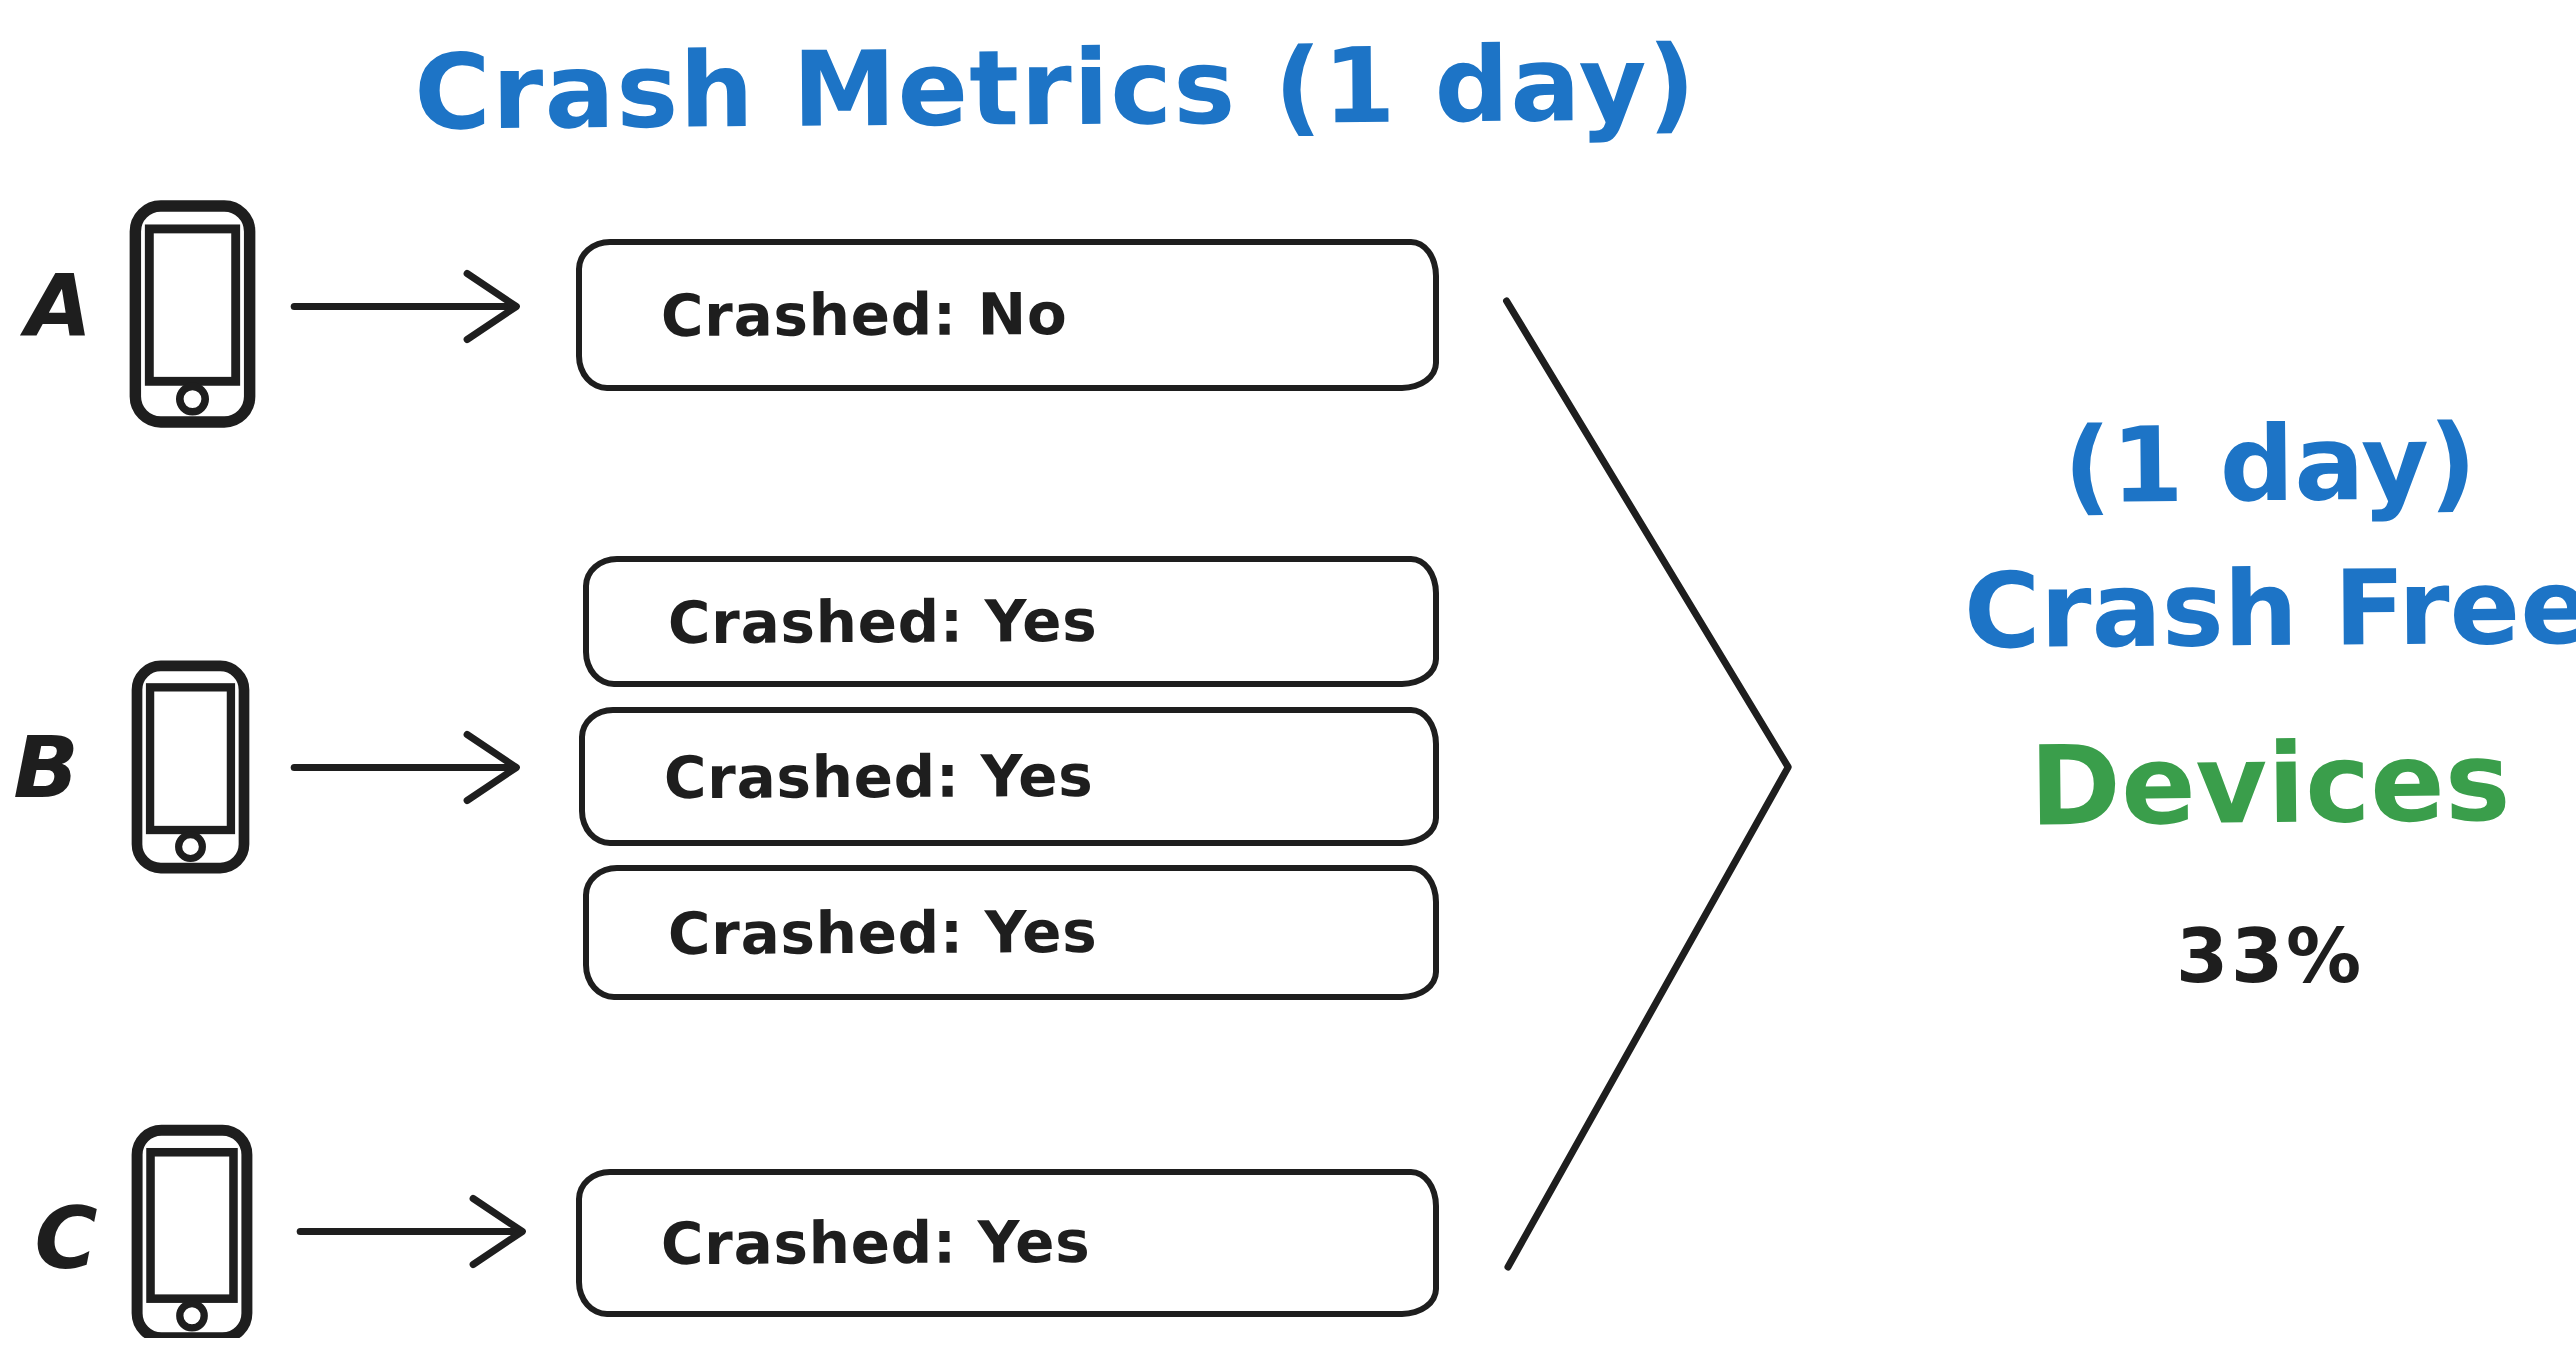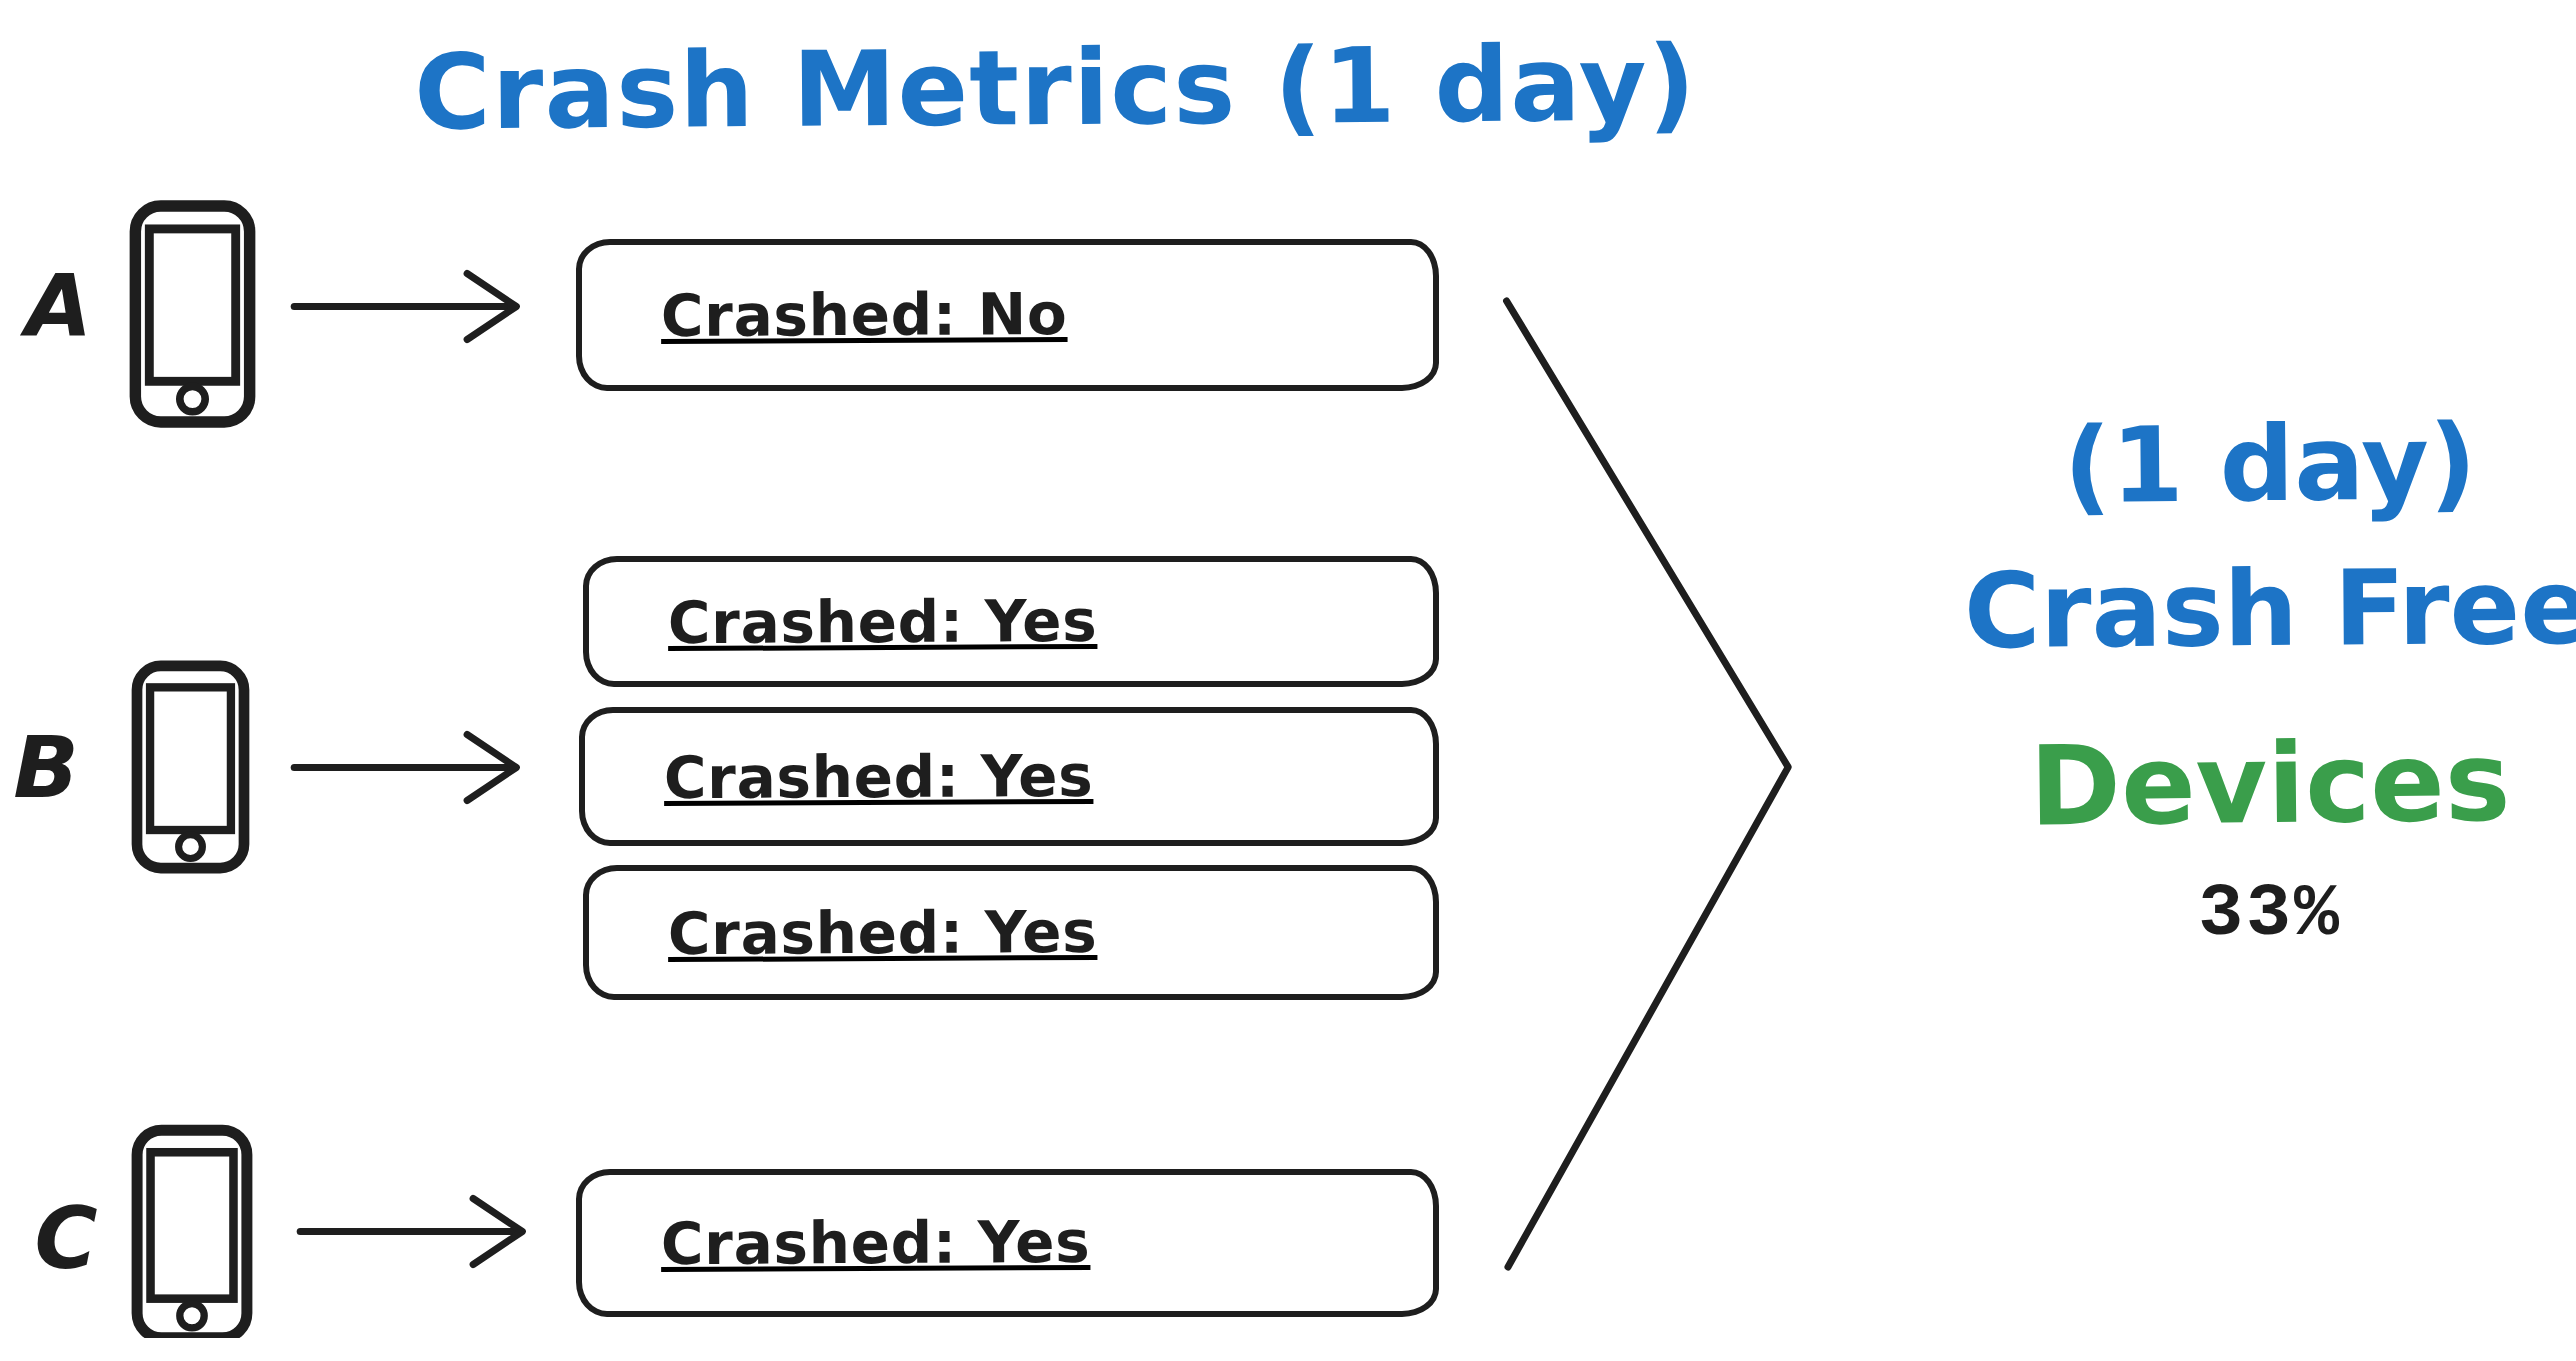--- a/index.html
+++ b/index.html
@@ -44,21 +44,20 @@
 
   .phone-svg, .arrow-svg, .chevron-svg { display: block; }
 
   .session-box {
     border: 6.3px solid var(--ink);
     border-radius: 34px 28px 37px 31px / 30px 37px 28px 35px;
     background: #fff;
     display: flex;
     align-items: center;
     padding-left: 79px;
-    text-decoration: underline;
   }
   .session-box .session-text {
     font-size: 58px;
     font-weight: bold;
     color: var(--ink);
     letter-spacing: 0.7px;
     white-space: nowrap;
     transform: rotate(-0.3deg);
   }
 
@@ -141,16 +140,16 @@
   <svg class="abs chevron-svg" style="left:1498px; top:294px;" width="303" height="980" viewBox="0 0 430 1392" aria-hidden="true">
     <polyline points="12,10 412,672 14,1382" fill="none" stroke="#1e1e1e" stroke-width="10" stroke-linecap="round" stroke-linejoin="round"></polyline>
   </svg>
 
   <div class="abs result-line result-blue" style="top:403px; transform:rotate(-0.5deg);">(1 day)</div>
 
   <div class="abs result-line result-blue" style="top:548px; transform:rotate(-0.4deg);">Crash Free</div>
 
   <div class="abs result-line result-green" style="top:720px; transform:rotate(-0.6deg);">Devices</div>
 
-  <div class="abs result-line result-value" style="top:872px;font-family:Liberation Mono, monospace;">33%</div>
+  <div class="abs result-line result-value" style="top:912px;">33%</div>
 
 </div>
 
 
 </body></html>

